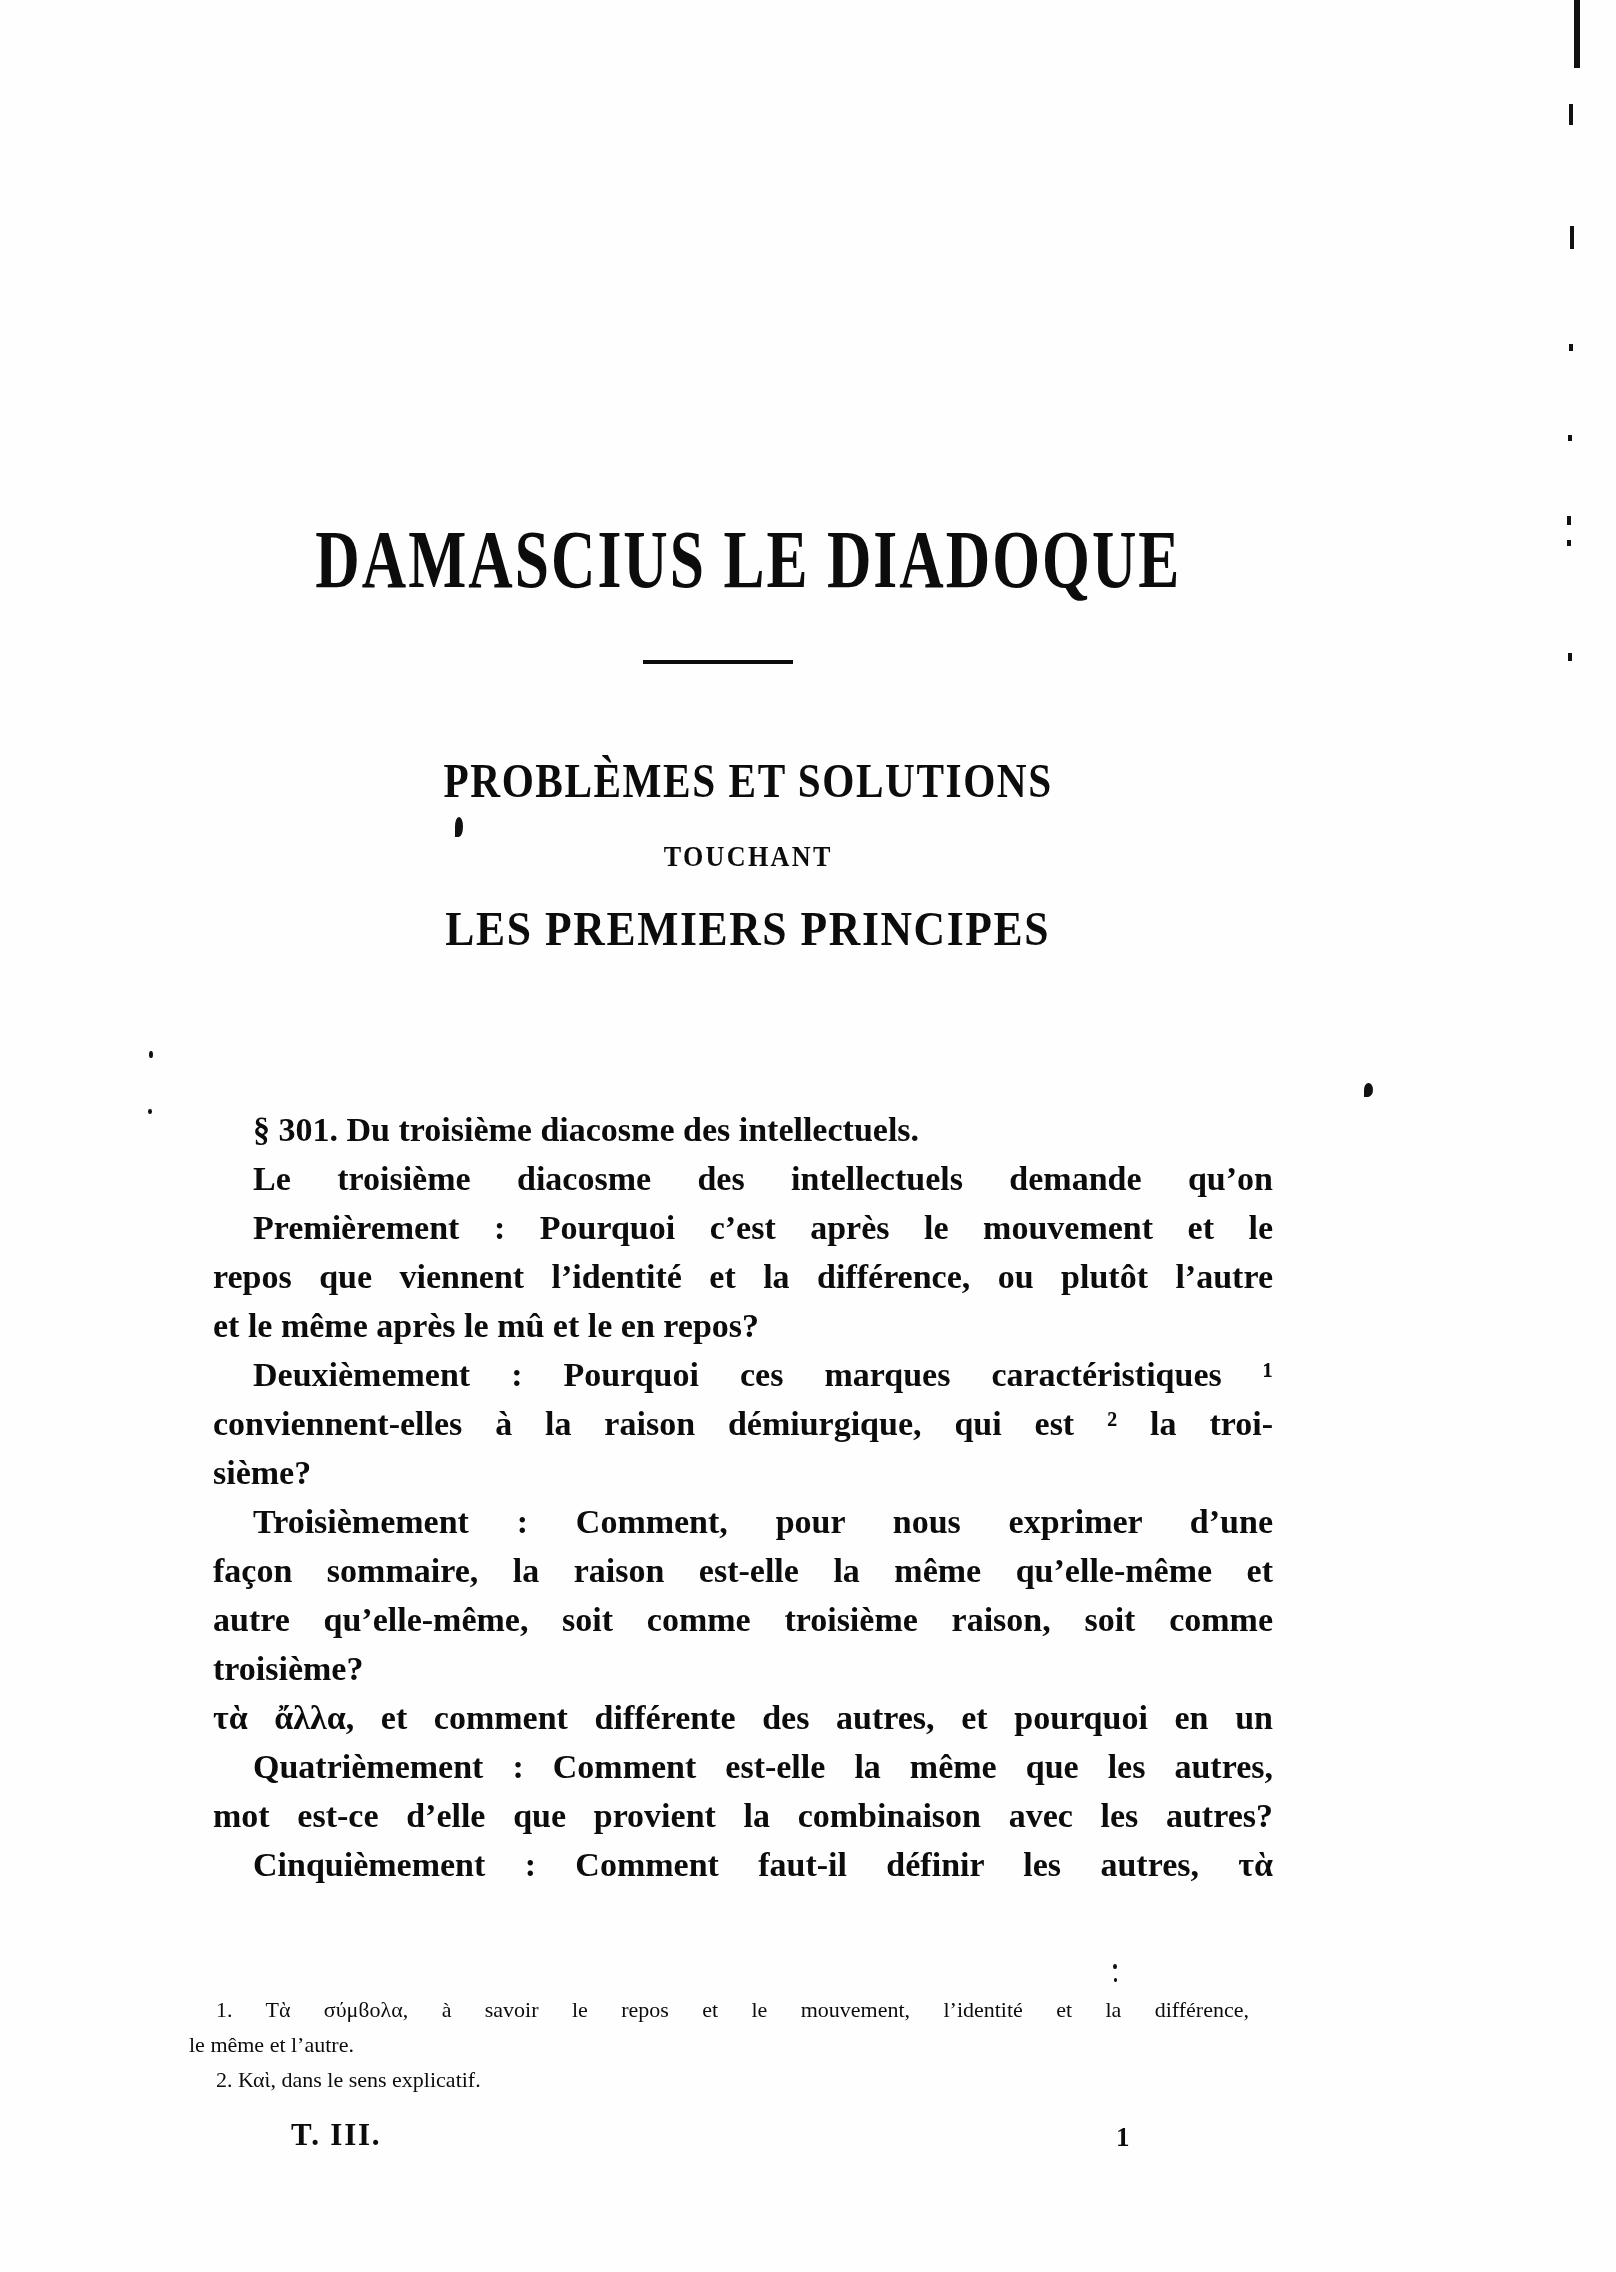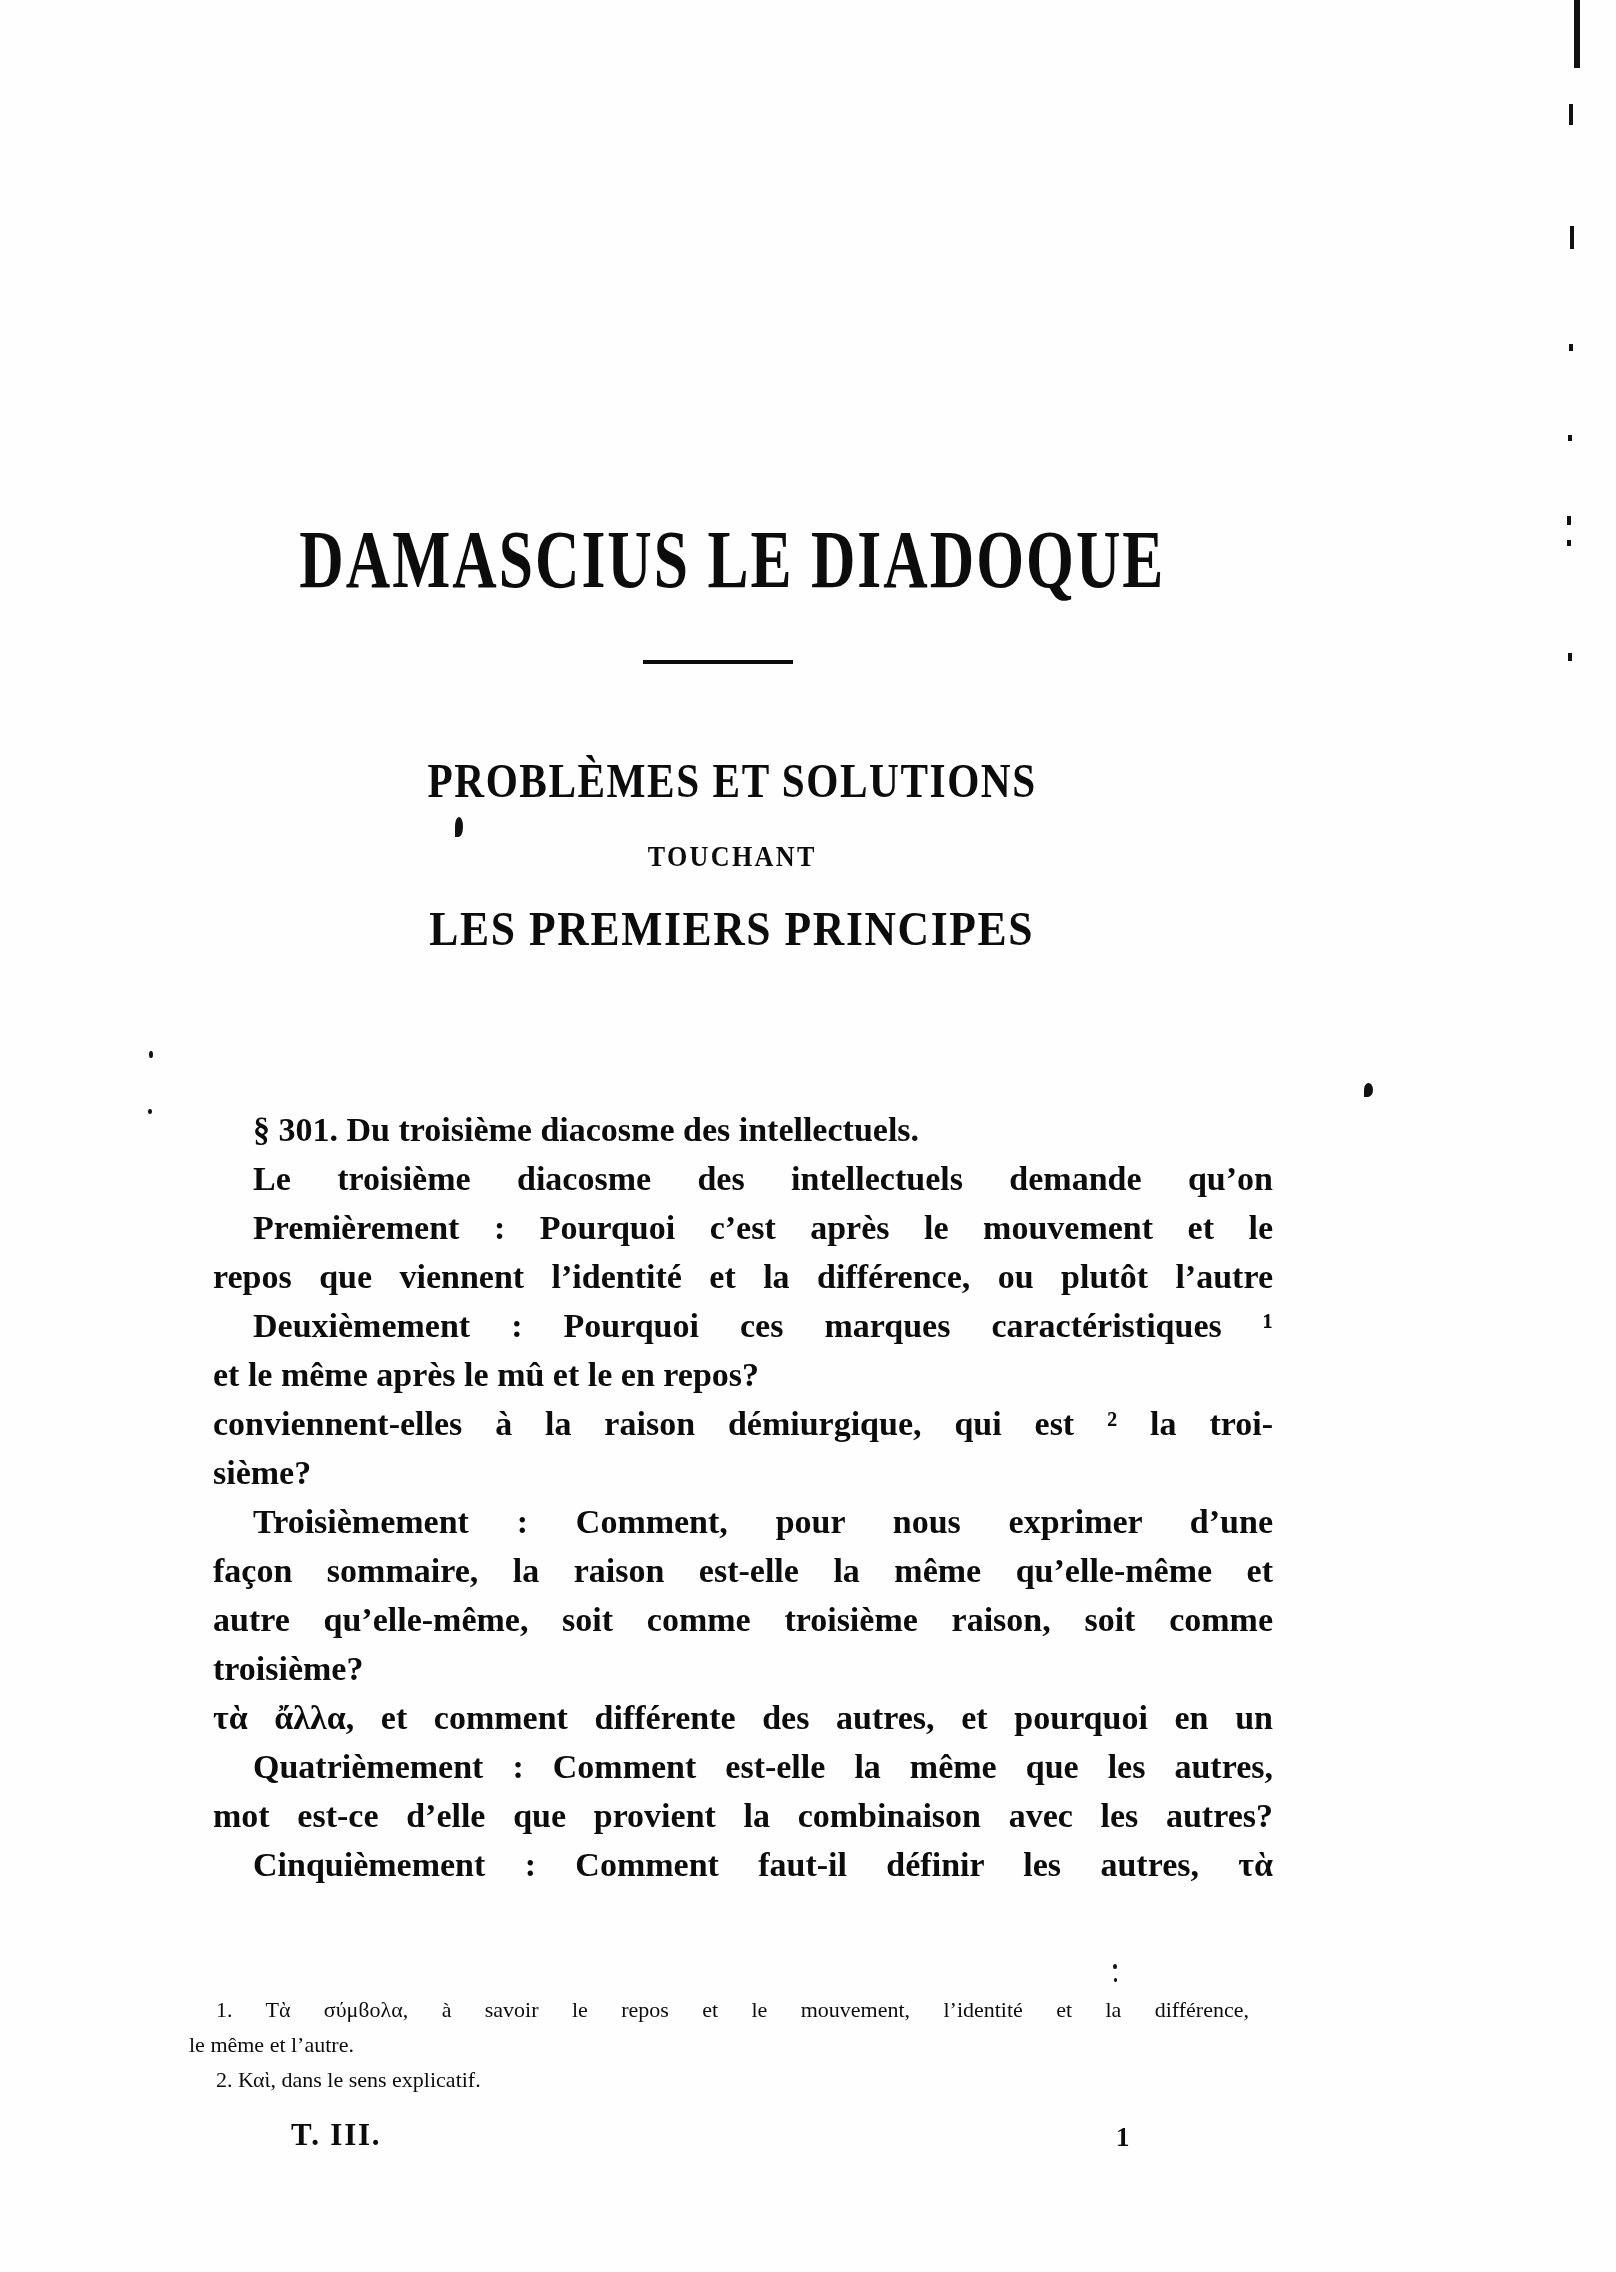--- a/index.html
+++ b/index.html
@@ -13,21 +13,21 @@
     height: 2473px;
     background: #fefefe;
     color: #0c0c0c;
     font-family: "Liberation Serif", "DejaVu Serif", serif;
     overflow: hidden;
   }
 
   
   .display-heading {
     position: absolute;
-    left: 0;
+    left: 16px;
     width: 1436px;
     text-align: center;
     font-weight: bold;
     white-space: nowrap;
     padding-left: 14px;
   }
   .squeeze { display: inline-block; }
 
   #main-title   { top: 513px; font-size: 82px; letter-spacing: 2.7px; }
   #main-title   .squeeze { transform: scaleX(0.75); }
@@ -133,22 +133,22 @@
 
   <div class="display-heading" id="subject-title">
     <span class="squeeze">LES PREMIERS PRINCIPES</span>
   </div>
 
   <div id="body-block">
       <div class="text-line indent">§ 301. Du troisième diacosme des intellectuels.</div>
       <div class="text-line indent justify">Le troisième diacosme des intellectuels demande qu’on</div>
       <div class="text-line indent justify">Premièrement : Pourquoi c’est après le mouvement et le</div>
       <div class="text-line justify">repos que viennent l’identité et la différence, ou plutôt l’autre</div>
+      <div class="text-line">et le même après le mû et le en repos?</div>
       <div class="text-line indent justify">Deuxièmement : Pourquoi ces marques caractéristiques ¹</div>
-      <div class="text-line">et le même après le mû et le en repos?</div>
       <div class="text-line justify">conviennent-elles à la raison démiurgique, qui est ² la troi-</div>
       <div class="text-line">sième?</div>
       <div class="text-line indent justify">Troisièmement : Comment, pour nous exprimer d’une</div>
       <div class="text-line justify">façon sommaire, la raison est-elle la même qu’elle-même et</div>
       <div class="text-line justify">autre qu’elle-même, soit comme troisième raison, soit comme</div>
       <div class="text-line">troisième?</div>
       <div class="text-line justify">τὰ ἄλλα, et comment différente des autres, et pourquoi en un</div>
       <div class="text-line indent justify">Quatrièmement : Comment est-elle la même que les autres,</div>
       <div class="text-line justify">mot est-ce d’elle que provient la combinaison avec les autres?</div>
       <div class="text-line indent justify">Cinquièmement : Comment faut-il définir les autres, τὰ</div>

